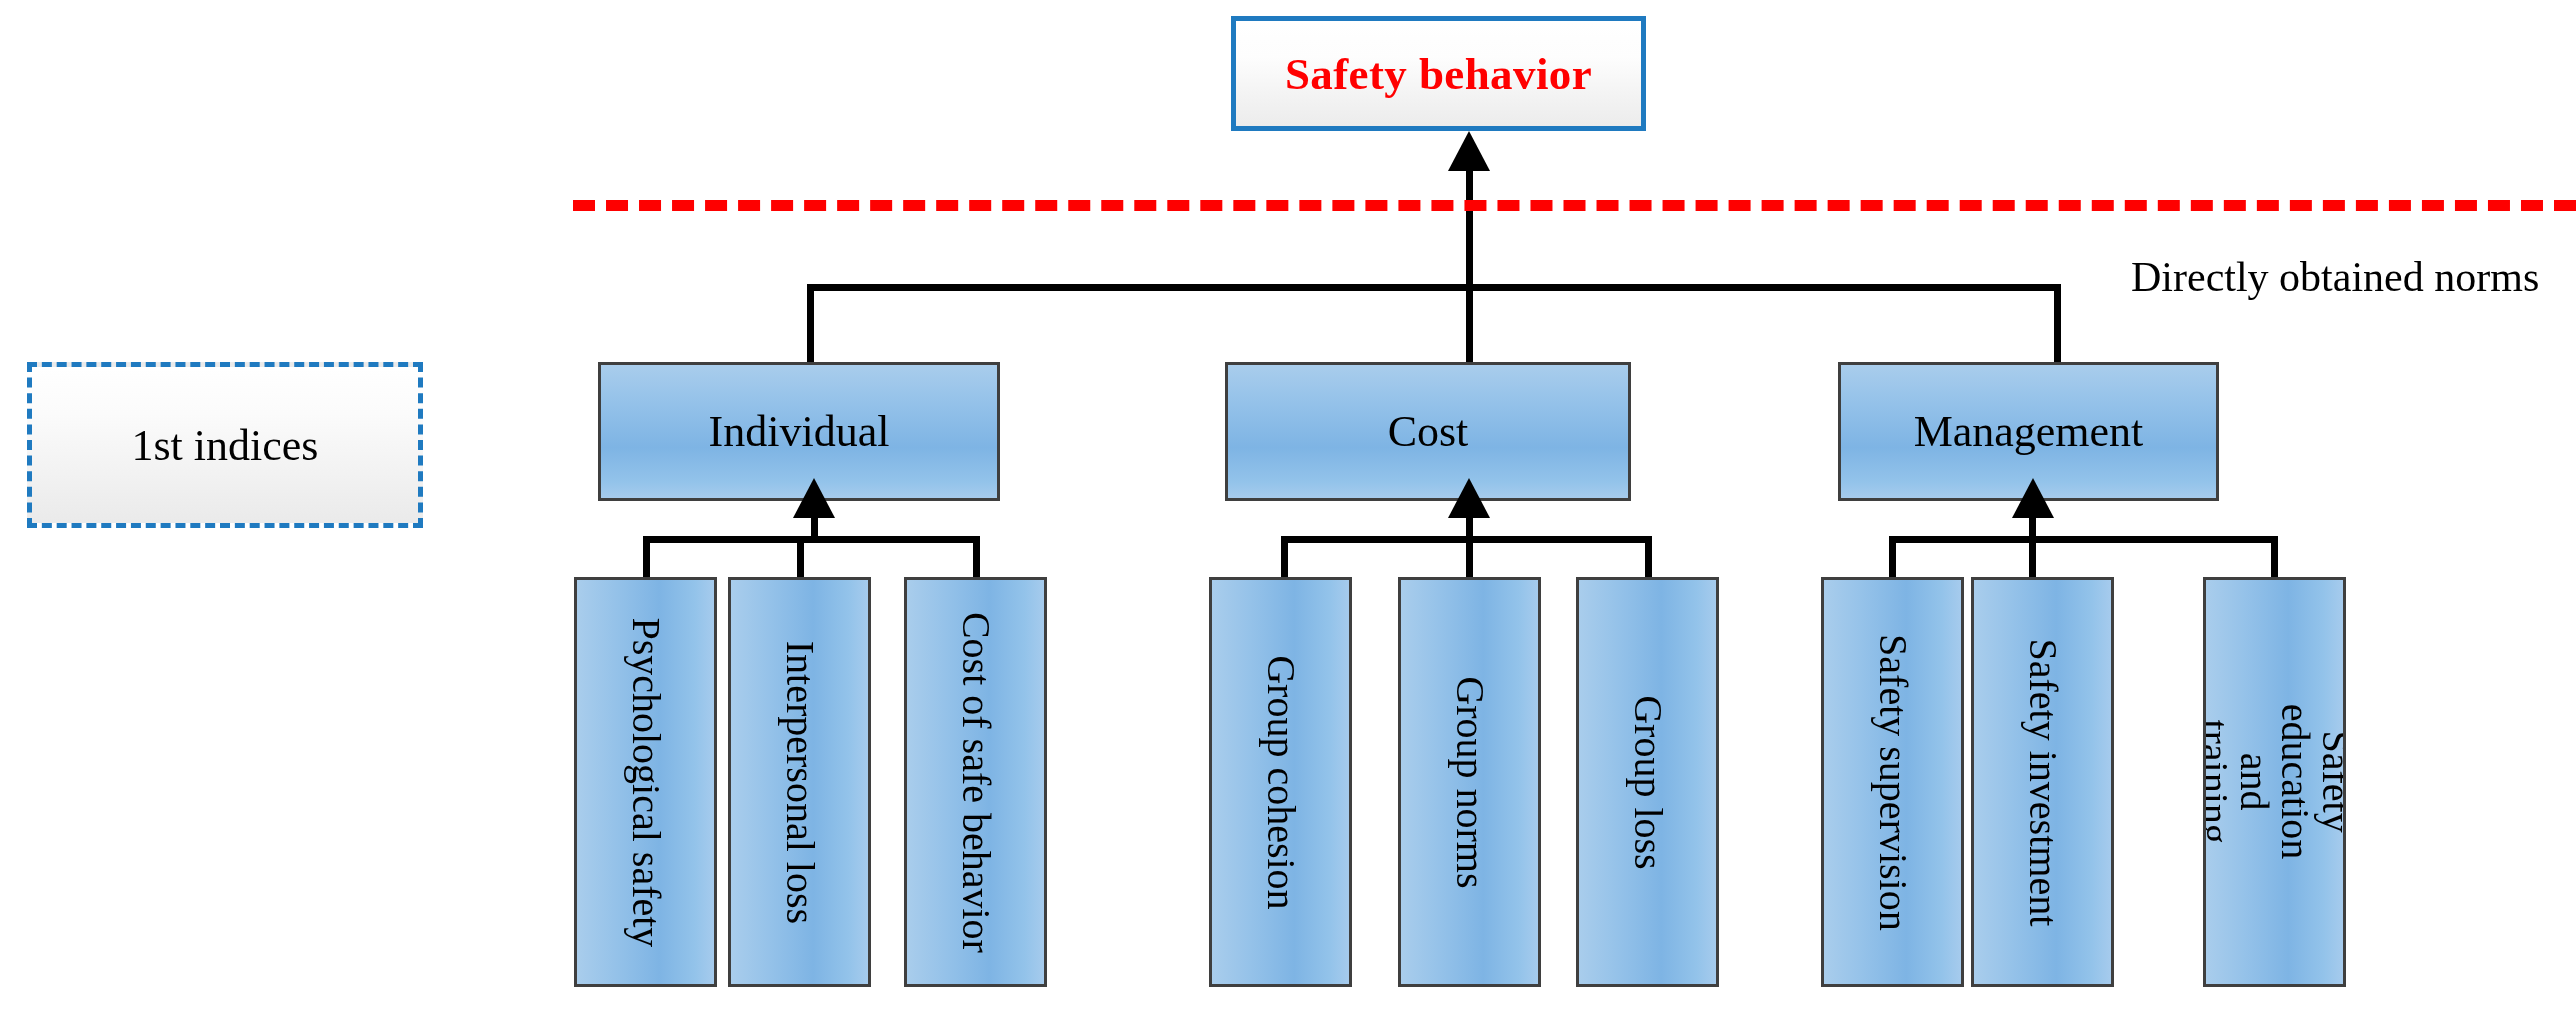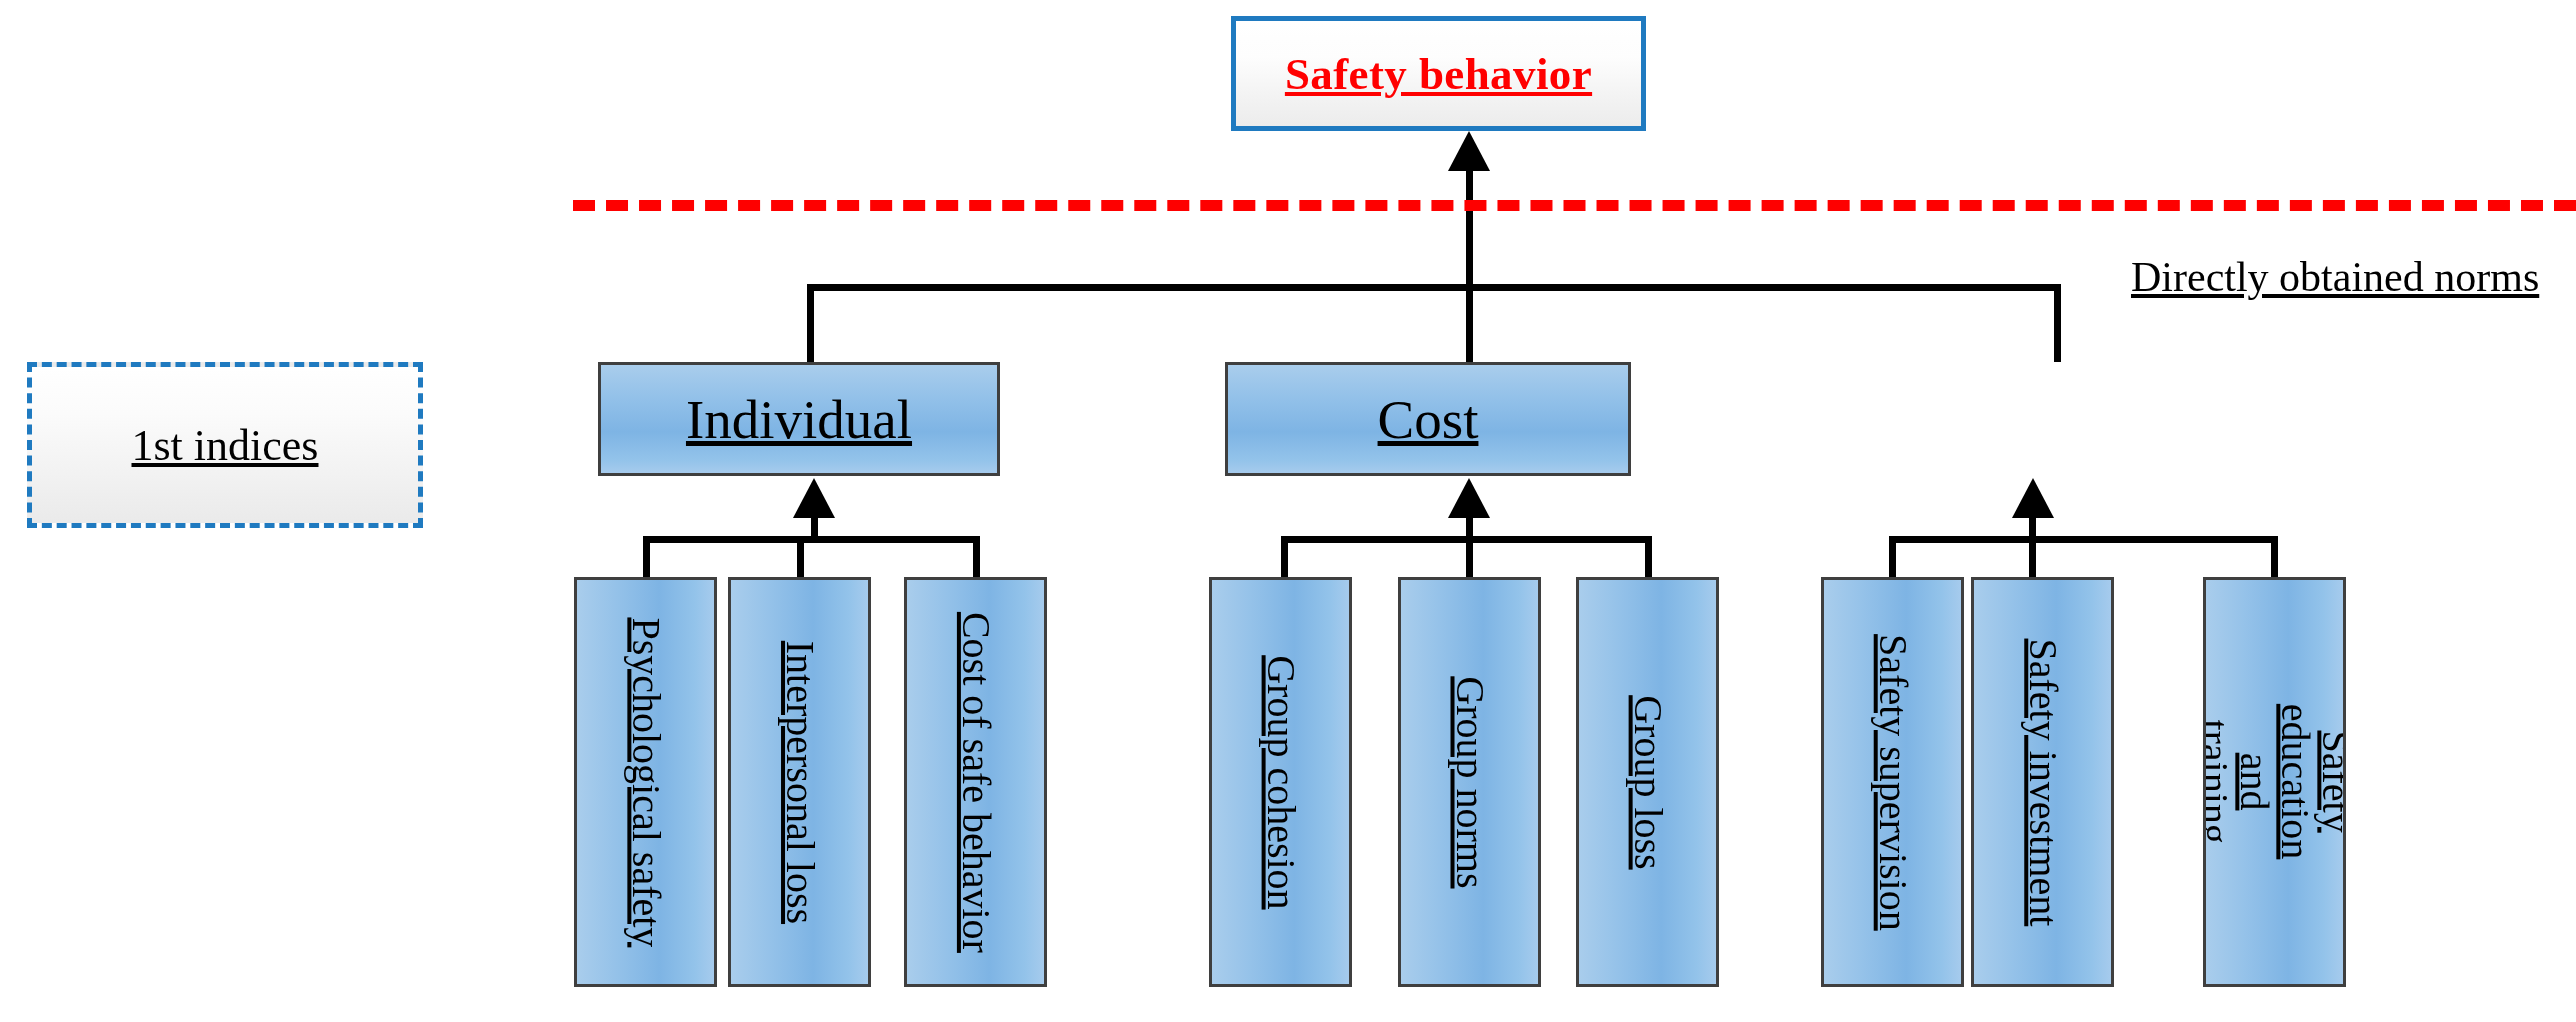--- a/index.html
+++ b/index.html
@@ -13,21 +13,21 @@
   }
   #stage {
     position: relative;
     width: 2576px;
     height: 1022px;
     background: #ffffff;
     overflow: hidden;
   }
 
   
-  .abs { position: absolute; text-decoration: underline; }
+  .abs { position: absolute; }
 
   
   .top-node {
     left: 1231px;
     top: 16px;
     width: 415px;
     height: 115px;
     box-sizing: border-box;
     border: 5px solid #1f7ac0;
     background: linear-gradient(to bottom, #ffffff 0%, #fdfdfd 35%, #f2f2f2 75%, #ececec 100%);
@@ -70,28 +70,28 @@
     justify-content: center;
     font-size: 44px;
     color: #000000;
   }
   .legend-1st { left: 27px; top: 362px; }
   .legend-2nd { left: 27px; top: 707px; }
 
   
   .lvl1-box {
     box-sizing: border-box;
-    height: 114px;
+    height: 139px;
     border: 3.4px solid #3f3f3f;
     background: linear-gradient(to bottom,
         #a9cdec 0%, #93c1e9 30%, #7eb4e4 62%, #93c3ea 88%, #a6cbed 100%);
     display: flex;
     align-items: center;
     justify-content: center;
-    font-size: 55px;
+    font-size: 44px;
     color: #000000;
     white-space: nowrap;
   }
 
   
   .lvl2-box {
     box-sizing: border-box;
     width: 143px;
     height: 410px;
     top: 577px;
@@ -140,20 +140,21 @@
 
   <div class="abs legend-box legend-1st">1st indices</div>
 
   <div class="abs hline" style="left:807px; top:284px; width:1254px;"></div>
   <div class="abs vline" style="left:807px; top:284px; height:78px;"></div>
   <div class="abs vline" style="left:1466px; top:284px; height:78px;"></div>
   <div class="abs vline" style="left:2054px; top:284px; height:78px;"></div>
 
   <div class="abs lvl1-box" style="left:598px; top:362px; width:402px;">Individual</div>
   <div class="abs lvl1-box" style="left:1225px; top:362px; width:406px;">Cost</div>
+  <div class="abs lvl1-box" style="left:1838px; top:362px; width:381px;">Management</div>
 
   <div class="abs arrow-up" style="left:793px; top:478px;"></div>
   <div class="abs vline" style="left:811px; top:516px; height:23.6px;"></div>
   <div class="abs hline" style="left:643px; top:536px; width:337px;"></div>
   <div class="abs vline" style="left:643px; top:536px; height:42px;"></div>
   <div class="abs vline" style="left:797px; top:536px; height:42px;"></div>
   <div class="abs vline" style="left:973px; top:536px; height:42px;"></div>
 
   <div class="abs lvl2-box" style="left:574px;">
     <span class="lvl2-label">Psychological safety</span>

